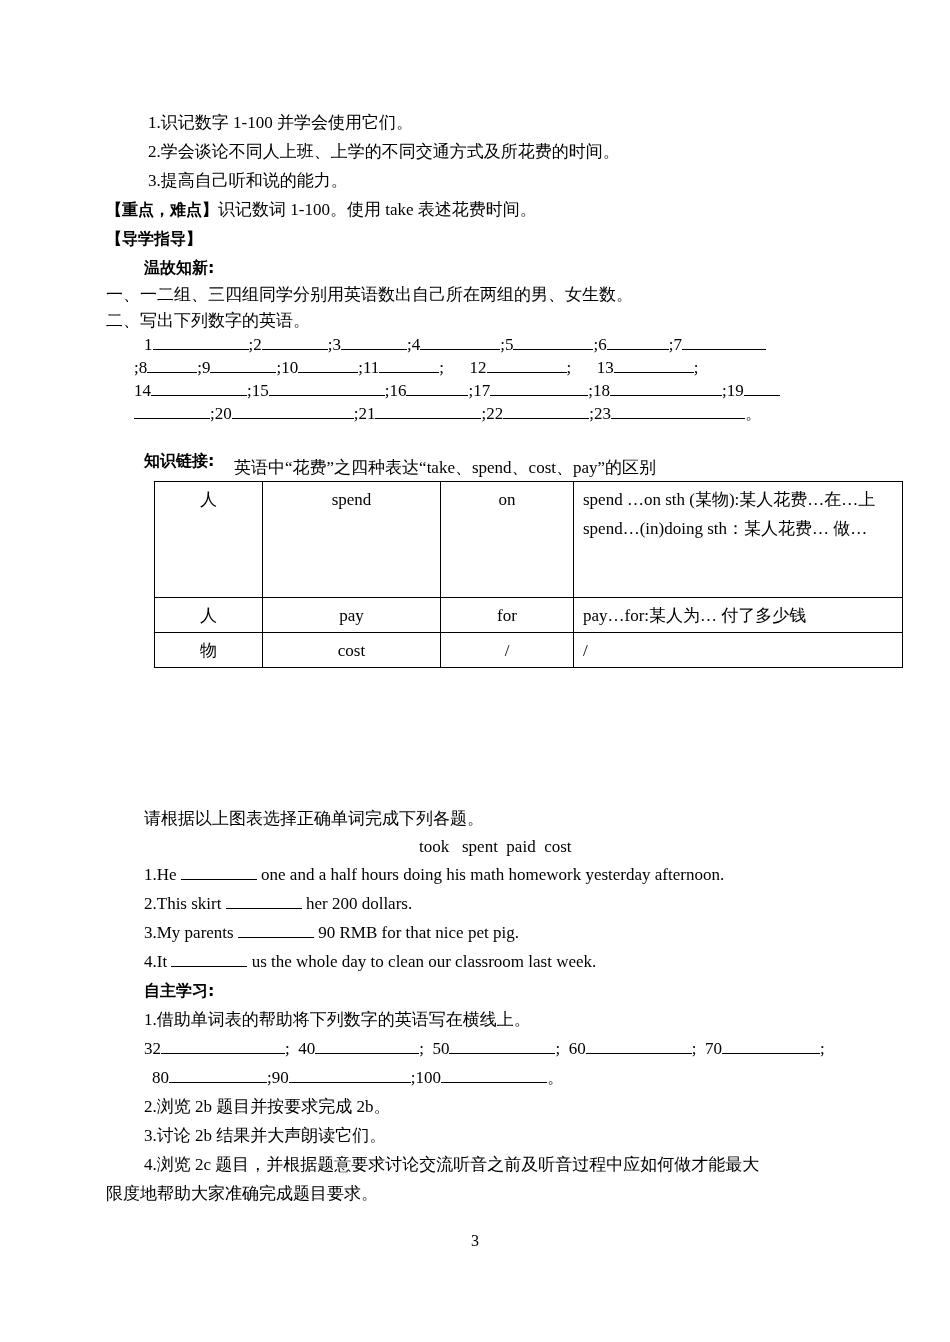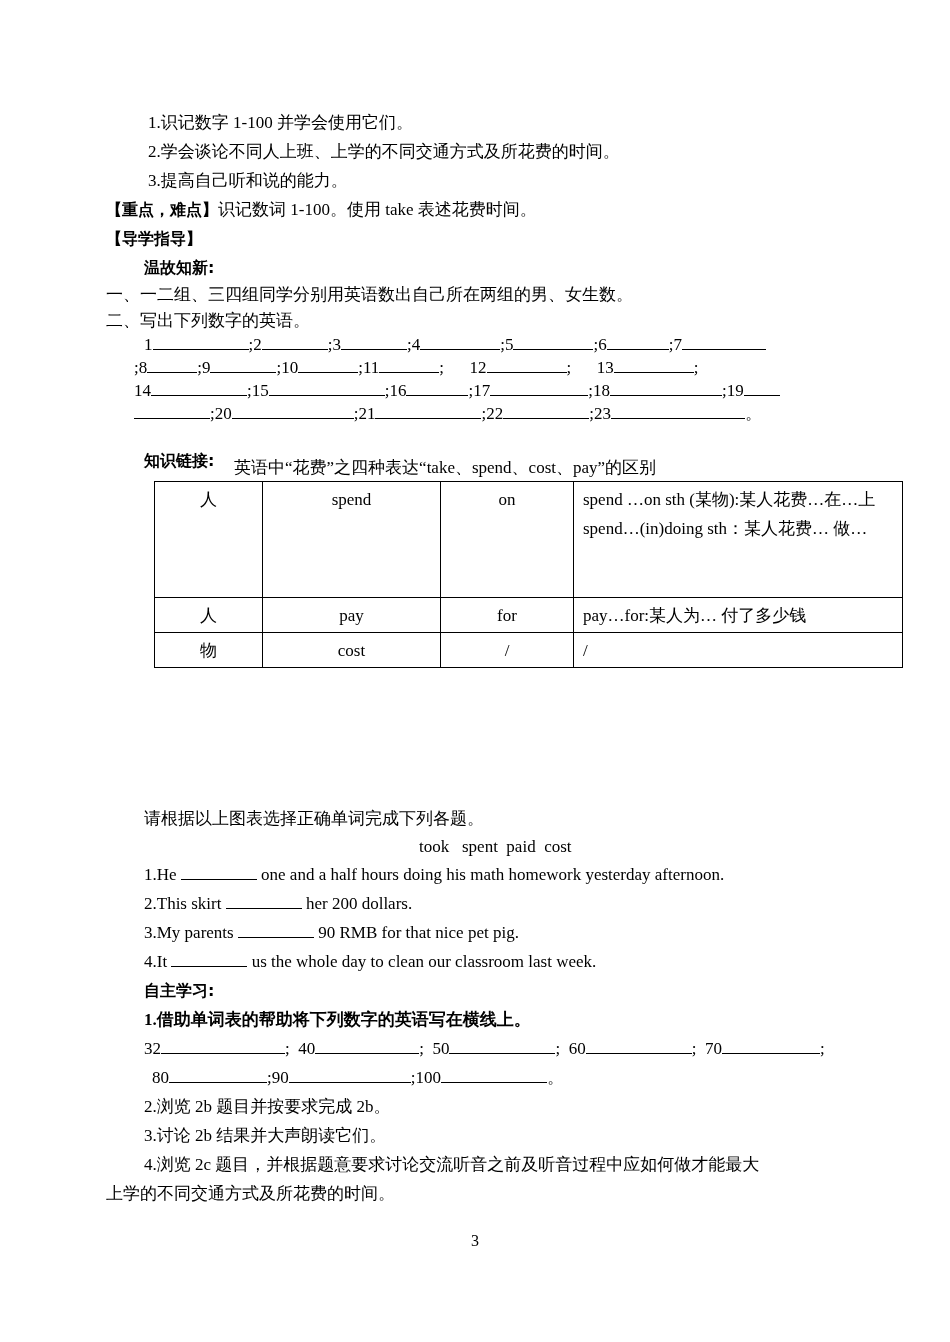--- a/index.html
+++ b/index.html
@@ -78,21 +78,21 @@
   <span>2.This skirt </span><span class="blank" style="width:76px;"></span><span> her 200 dollars.</span>
 </div>
 <div class="line" style="left:144px; top:922px;">
   <span>3.My parents </span><span class="blank" style="width:76px;"></span><span> 90 RMB for that nice pet pig.</span>
 </div>
 <div class="line" style="left:144px; top:951px;">
   <span>4.It </span><span class="blank" style="width:76px;"></span><span> us the whole day to clean our classroom last week.</span>
 </div>
 
 <div class="line bold" style="left:144px; top:980px;">自主学习:</div>
-<div class="line" style="left:144px; top:1009px;font-weight:bold;">1.借助单词表的帮助将下列数字的英语写在横线上。</div>
+<div class="line" style="left:144px; top:1009px;">1.借助单词表的帮助将下列数字的英语写在横线上。</div>
 <div class="line" style="left:144px; top:1038px; white-space:pre;" id="tr0"><span>32</span><span class="blank" style="width: 124px;"></span><span>;  </span><span>40</span><span class="blank" style="width: 104px;"></span><span>;  </span><span>50</span><span class="blank" style="width: 106px;"></span><span>;  </span><span>60</span><span class="blank" style="width: 106px;"></span><span>;  </span><span>70</span><span class="blank" style="width: 98px;"></span><span>;</span></div>
 <div class="line" style="left:152px; top:1067px; white-space:pre;" id="tr1"><span>80</span><span class="blank" style="width: 98px;"></span><span>;</span><span>90</span><span class="blank" style="width: 122px;"></span><span>;</span><span>100</span><span class="blank" style="width: 106px;"></span><span>。</span></div>
 <div class="line" style="left:144px; top:1096px;">2.浏览 2b 题目并按要求完成 2b。</div>
 <div class="line" style="left:144px; top:1125px;">3.讨论 2b 结果并大声朗读它们。</div>
 <div class="line" style="left:144px; top:1154px;">4.浏览 2c 题目，并根据题意要求讨论交流听音之前及听音过程中应如何做才能最大</div>
-<div class="line" style="left:106px; top:1183px;">上学的不同交通方式及所花费的时间。</div>
+<div class="line" style="left:106px; top:1183px;">限度地帮助大家准确完成题目要求。</div>
 
 <div class="pagenum">3</div>
 
 </body></html>

